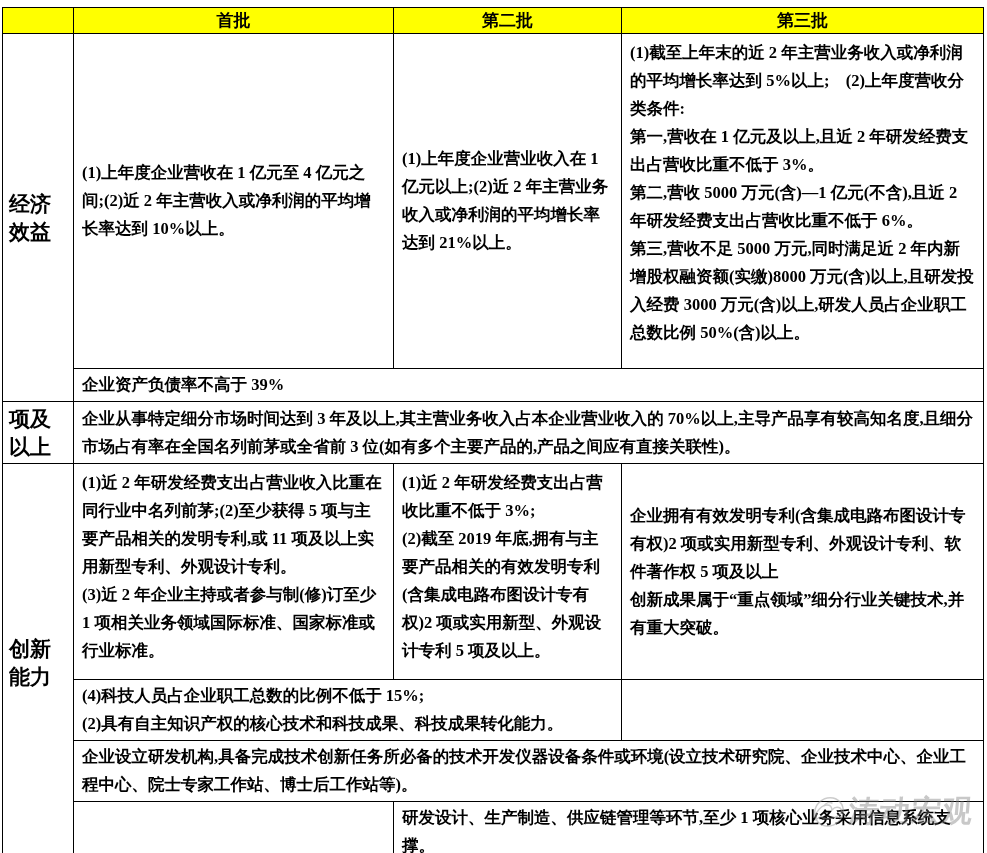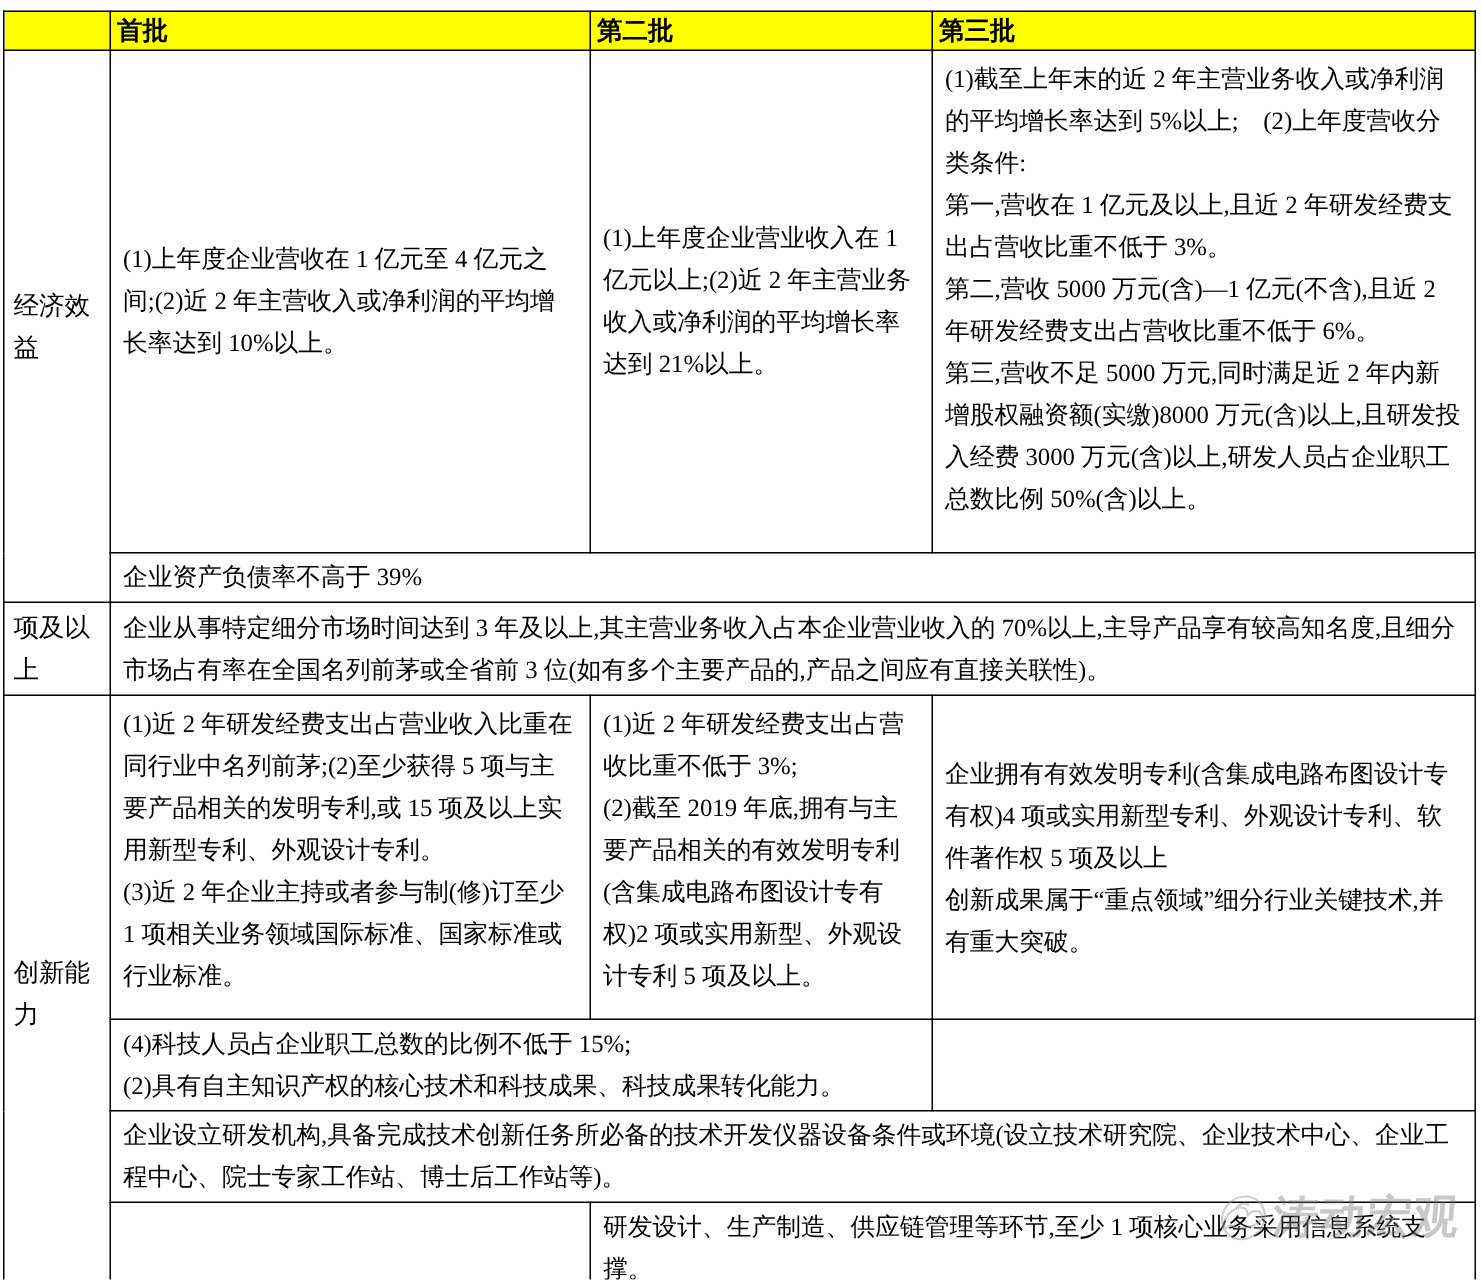--- a/index.html
+++ b/index.html
@@ -9,35 +9,35 @@
   }
   table.criteria{
     position:absolute;left:2px;top:7px;width:981px;
     border-collapse:collapse;table-layout:fixed;
   }
   col.c1{width:71px}col.c2{width:320px}col.c3{width:228px}col.c4{width:362px}
   td{
     border:1px solid #000;
     font-size:16.5px;line-height:28px;
     padding:2px 8px;vertical-align:middle;
-    white-space:pre-wrap;overflow:hidden;
+    white-space:pre-wrap;overflow:hidden;font-weight:bold;
   }
   tr.r-hdr{height:26px}
   tr.r-econ{height:335px}
   tr.r-debt{height:25px}
   tr.r-spec{height:62px}
   tr.r-innov{height:216px}
   tr.r-staff{height:60px}
   tr.r-rnd{height:57px}
   tr.r-info{height:58px}
   td.hd{
-    background:#FFFF00;font-weight:bold;text-align:left;
+    background:#FFFF00;font-weight:bold;text-align:center;
     font-size:17px;line-height:22px;padding:1px 4px;
   }
-  td.label{padding:2px 6px;font-size:17px;}
+  td.label{padding:2px 6px;font-size:21px;}
   td.va-top{vertical-align:top;padding-top:5px;}
   td.va-mid{vertical-align:middle;}
   .watermark{
     position:absolute;left:810px;top:786px;width:175px;height:50px;
     display:flex;align-items:center;gap:1px;
     pointer-events:none;transform:skewX(-5deg);
     color:rgba(125,125,125,0.42);font-weight:bold;font-size:30px;
     letter-spacing:1px;white-space:nowrap;
   }
   .watermark svg{flex:0 0 auto;}
@@ -73,25 +73,25 @@
       <td colspan="3">企业资产负债率不高于 39%</td>
     </tr>
 
     <tr class="r-spec">
       <td class="label">项及以上</td>
       <td colspan="3">企业从事特定细分市场时间达到 3 年及以上,其主营业务收入占本企业营业收入的 70%以上,主导产品享有较高知名度,且细分市场占有率在全国名列前茅或全省前 3 位(如有多个主要产品的,产品之间应有直接关联性)。</td>
     </tr>
 
     <tr class="r-innov">
       <td class="label" rowspan="4">创新能力</td>
-      <td class="va-top">(1)近 2 年研发经费支出占营业收入比重在同行业中名列前茅;(2)至少获得 5 项与主要产品相关的发明专利,或 15 项及以上实用新型专利、外观设计专利。
+      <td class="va-top">(1)近 2 年研发经费支出占营业收入比重在同行业中名列前茅;(2)至少获得 5 项与主要产品相关的发明专利,或 11 项及以上实用新型专利、外观设计专利。
 (3)近 2 年企业主持或者参与制(修)订至少 1 项相关业务领域国际标准、国家标准或行业标准。</td>
       <td class="va-top">(1)近 2 年研发经费支出占营收比重不低于 3%;
 (2)截至 2019 年底,拥有与主要产品相关的有效发明专利(含集成电路布图设计专有权)2 项或实用新型、外观设计专利 5 项及以上。</td>
-      <td class="va-mid">企业拥有有效发明专利(含集成电路布图设计专有权)4 项或实用新型专利、外观设计专利、软件著作权 5 项及以上
+      <td class="va-mid">企业拥有有效发明专利(含集成电路布图设计专有权)2 项或实用新型专利、外观设计专利、软件著作权 5 项及以上
 创新成果属于“重点领域”细分行业关键技术,并有重大突破。</td>
     </tr>
     <tr class="r-staff">
       <td colspan="2">(4)科技人员占企业职工总数的比例不低于 15%;
 (2)具有自主知识产权的核心技术和科技成果、科技成果转化能力。</td>
       <td></td>
     </tr>
     <tr class="r-rnd">
       <td colspan="3">企业设立研发机构,具备完成技术创新任务所必备的技术开发仪器设备条件或环境(设立技术研究院、企业技术中心、企业工程中心、院士专家工作站、博士后工作站等)。</td>
     </tr>

